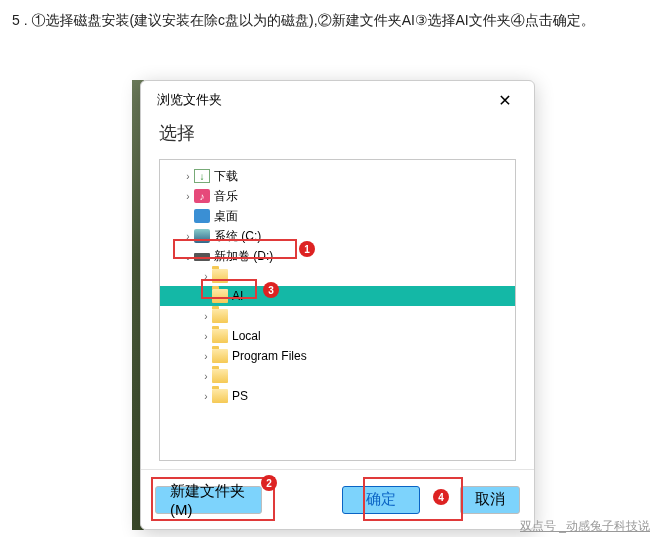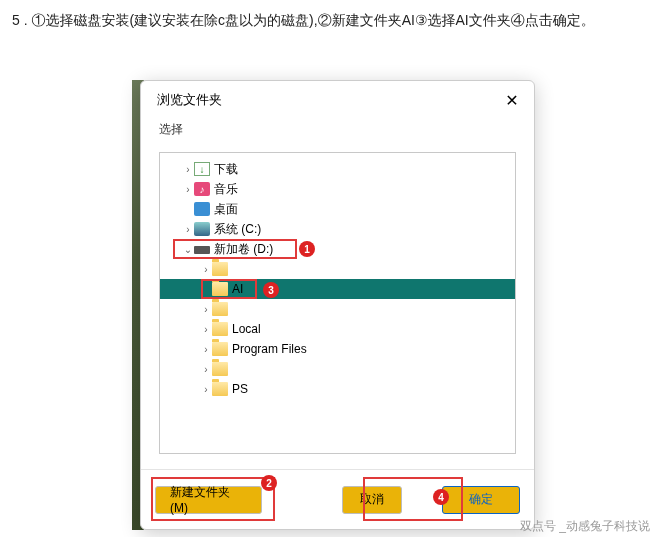--- a/index.html
+++ b/index.html
@@ -38,35 +38,35 @@
       background: #fff;
       border: 1px solid #ccc;
       box-shadow: 0 4px 20px rgba(0,0,0,.2);
       border-radius: 6px;
       overflow: hidden;
     }
     .titlebar {
       display: flex;
       align-items: center;
       justify-content: space-between;
-      padding: 10px 14px 6px 16px;
+      padding: 10px 21px 6px 16px;
       font-size: 13px;
     }
     .close-btn {
       width: 16px; height: 16px;
       display: flex; align-items: center; justify-content: center;
       cursor: pointer;
       font-size: 16px;
     }
     .body {
       padding: 6px 18px 0 18px;
       height: 358px;
     }
     .prompt {
-      font-size: 12px;
+      font-size: 18px;
       color: #333;
       margin-bottom: 14px;
     }
     .tree-box {
       border: 1px solid #c8c8c8;
       height: 302px;
       overflow: auto;
       padding: 6px 0;
       font-size: 12px;
     }
@@ -129,36 +129,37 @@
       border-top:1px solid #e4e4e4;
       height:60px;
       display:flex;
       align-items:center;
       padding: 0 14px;
       gap: 40px;
     }
     .btn {
       height: 28px;
       padding: 0 14px;
-      font-size: 12px;
-      background:#eab308;
+      font-size: 15px;
+      background:#7dd3fc;
       border:1px solid #bdbdbd;
       border-radius:3px;
       cursor:pointer;
       display:flex;align-items:center;justify-content:center;
     }
     .btn.ok { border:1px solid #0a63c4; color:#0a63c4; min-width:78px;}
     .btn.cancel { border:1px solid #bdbdbd; min-width:60px;}
     .btn.newfolder { min-width:100px;}
     .footer-spacer{flex:1;}
     .watermark {
       position:absolute;
       right:6px; bottom:2px;
       font-size:12px;
       color:#999;
+      text-decoration:underline;
     }
     .side-letters { position:absolute; right:-22px; top:220px; font-size:16px; color:#aaa; display:flex; flex-direction:column; gap:80px;}
   </style>
 </head>
 <body>
 
 <div class="instruction">5 . ①选择磁盘安装(建议安装在除c盘以为的磁盘),②新建文件夹AI③选择AI文件夹④点击确定。</div>
 
 <div class="dialog-wrap">
   <div class="bg-strip"></div>
@@ -198,21 +199,21 @@
           </div>
           <div class="tree-row" style="padding-left: 22px;">
             <span class="expander">⌄</span>
             <span class="icon drive-icon"></span>
             <span>新加卷 (D:)</span>
           </div>
           <div class="tree-row" style="padding-left: 40px;">
             <span class="expander">›</span>
             <span class="icon folder-icon"></span>
           </div>
-          <div class="tree-row" style="padding-left: 40px; background: #0f766e;">
+          <div class="tree-row" style="padding-left: 40px; background: #14b8a6;">
             <span class="expander"></span>
             <span class="icon folder-icon"></span>
             <span>AI</span>
           </div>
           <div class="tree-row" style="padding-left: 40px;">
             <span class="expander">›</span>
             <span class="icon folder-icon"></span>
           </div>
           <div class="tree-row" style="padding-left: 40px;">
             <span class="expander">›</span>
@@ -238,22 +239,22 @@
 
     <div class="red-box" style="left:32px; top:158px; width:124px; height:20px;"></div>
     <div class="badge" style="left:158px; top:160px;">1</div>
 
     <div class="red-box" style="left:60px; top:198px; width:56px; height:20px;"></div>
     <div class="badge" style="left:122px; top:201px;">3</div>
 
     <div class="footer">
       <div class="btn newfolder">新建文件夹(M)</div>
       <div class="footer-spacer"></div>
+      <div class="btn ok">确定</div>
       <div class="btn cancel">取消</div>
-      <div class="btn ok">确定</div>
     </div>
 
     <div class="red-box" style="left:10px; bottom:8px; width:124px; height:44px;"></div>
     <div class="badge" style="left:120px; bottom:38px;">2</div>
 
     <div class="red-box" style="left:222px; bottom:8px; width:100px; height:44px;"></div>
     <div class="badge" style="left:292px; bottom:24px;">4</div>
 
   </div>
 </div>

